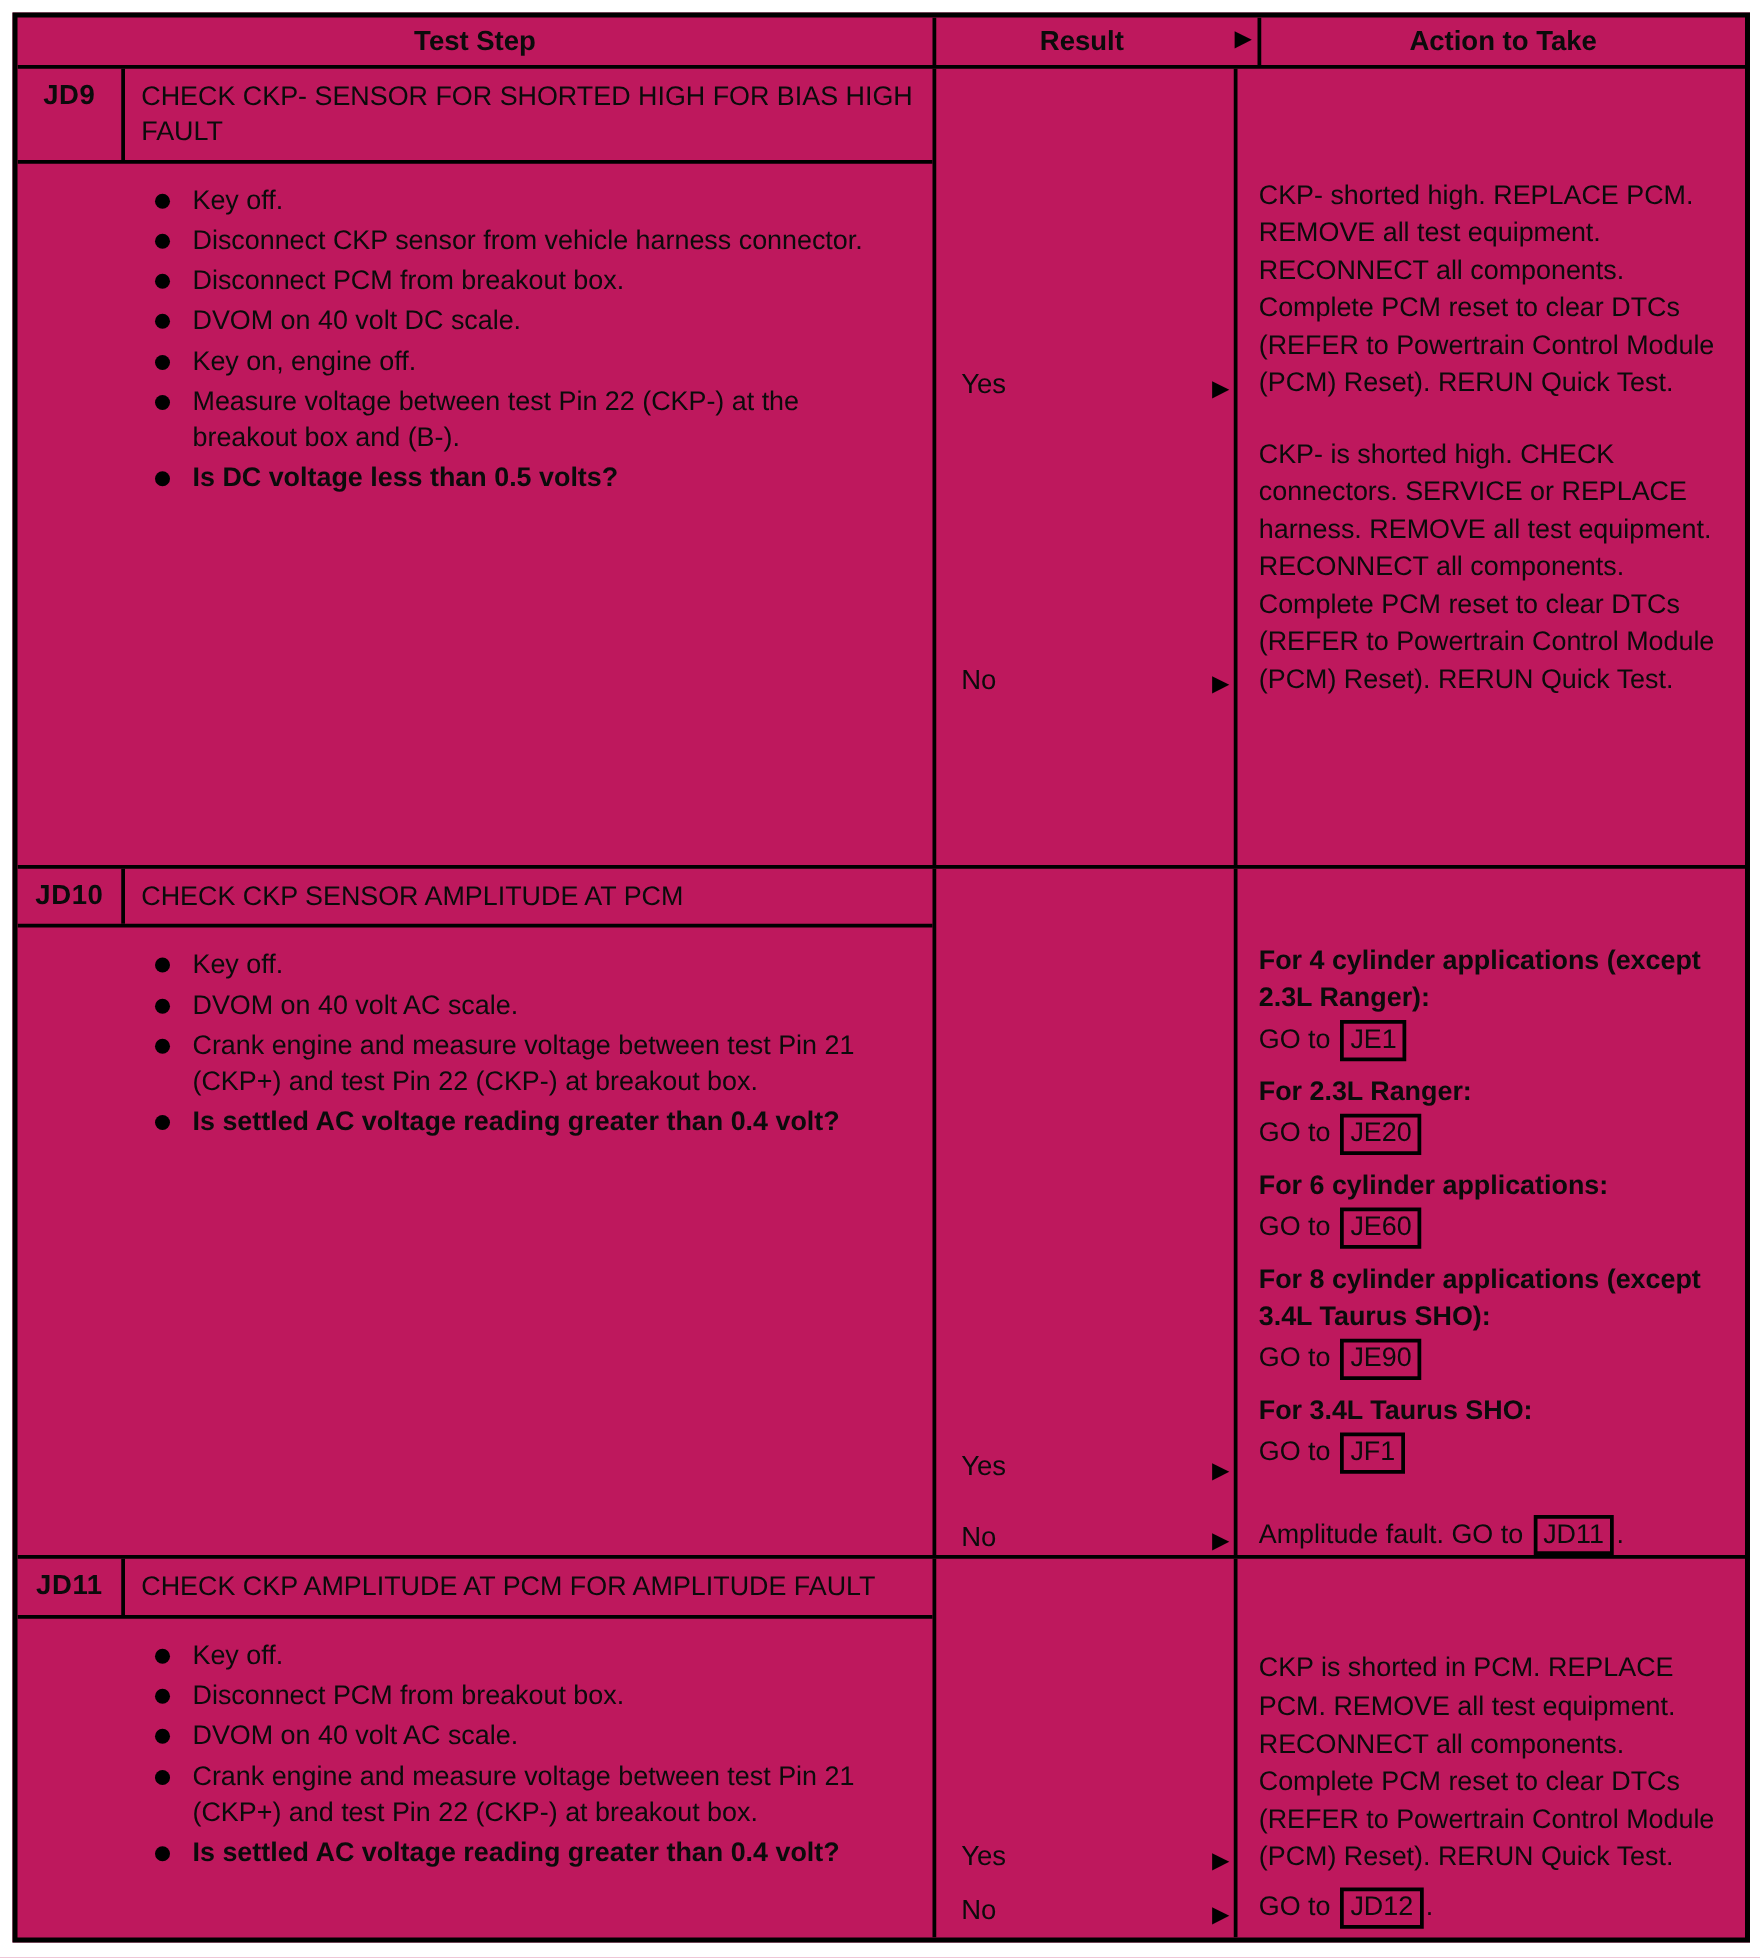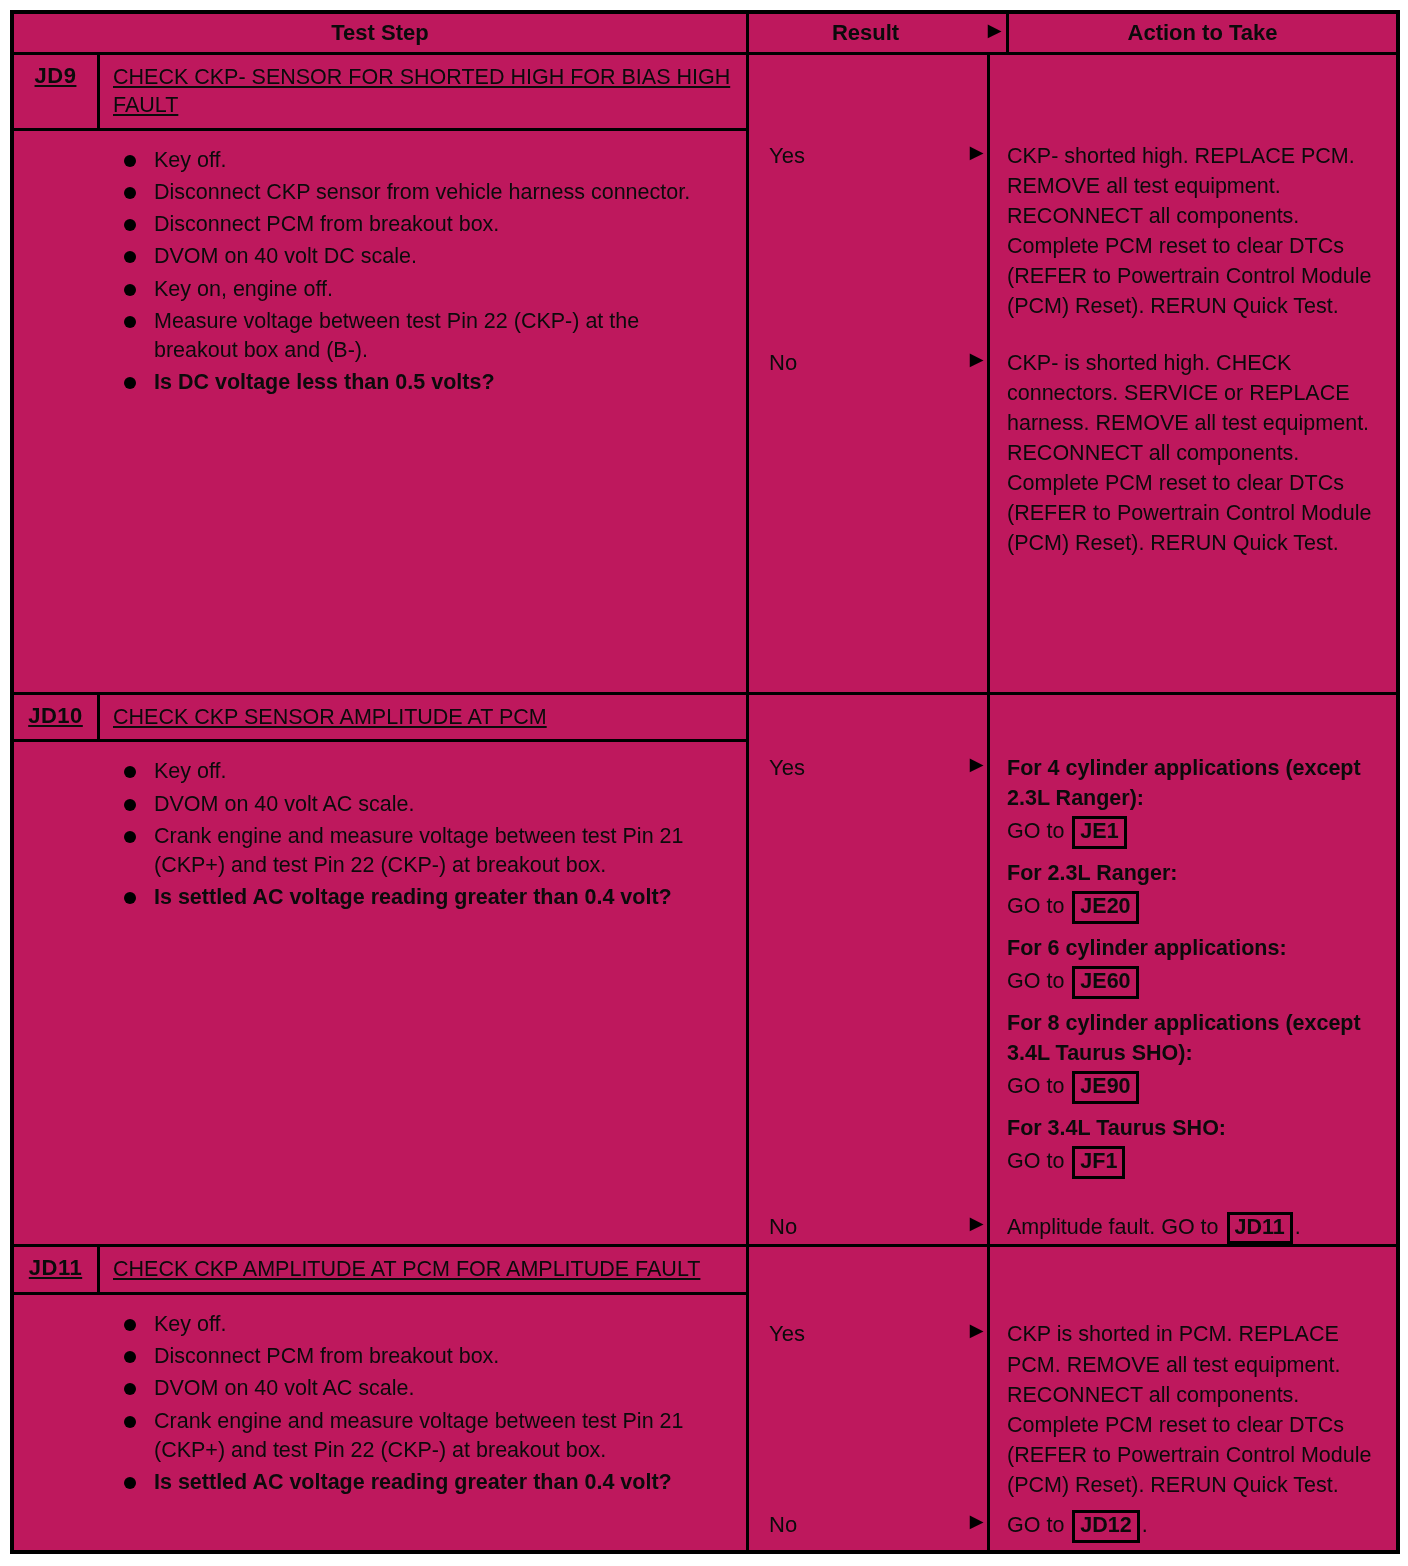--- a/index.html
+++ b/index.html
@@ -29,21 +29,21 @@
   .h-action { flex: 1; text-align: center; padding: 6px 0; }
   .arrow { font-size: 23px; line-height: 1; color: #000; }
 
   
   .row { display: flex; border-bottom: 3px solid #000; flex: 0 0 auto; align-items: stretch; }
   .row:last-child { border-bottom: none; flex: 1 1 auto; min-height: 0; }
   .row-jd9  { min-height: 640px; }
   .row-jd10 { min-height: 505px; }
 
   .col-test { width: 735px; border-right: 3px solid #000; display: flex; flex-direction: column; }
-  .title-row { display: flex; border-bottom: 3px solid #000; flex: 0 0 auto; text-decoration: underline; }
+  .title-row { display: flex; border-bottom: 3px solid #000; flex: 0 0 auto; }
   .id-cell {
     width: 86px; border-right: 3px solid #000;
     font-weight: bold; font-size: 22px;
     padding: 8px 2px; text-align: center;
     letter-spacing: 0.5px;
   }
   .title-cell { flex: 1; font-size: 21.5px; padding: 8px 14px 8px 13px; display: flex; align-items: center; line-height: 1.32; }
 
   .bullets { padding: 15px 26px 14px 0; }
   .bullet { display: flex; padding-left: 110px; margin-bottom: 3px; font-size: 21.5px; line-height: 1.36; }
@@ -51,36 +51,36 @@
   .bullet.q { font-weight: bold; }
 
   
   .col-results { flex: 1; position: relative; min-width: 0; }
   .v-divider { position: absolute; left: 238px; top: 0; bottom: 0; width: 3px; background: #000; }
   .pairs { display: grid; grid-template-columns: 241px 1fr; align-content: start; }
   .pt-jd9  { padding-top: 86px; }
   .pt-jd10 { padding-top: 58px; }
   .pt-jd11 { padding-top: 72px; }
   .result-cell {
-    display: flex; justify-content: space-between; align-items: flex-start;
+    display: flex; justify-content: space-between; align-items: flex-end;
     padding: 0 2px 0 20px; font-size: 22px; line-height: 1.35;
   }
   .action-cell { padding: 0 12px 0 17px; font-size: 21.5px; line-height: 1.4; min-width: 0; }
   .mt-a { margin-top: 26px; }   
   .mt-b { margin-top: 24px; }   
   .mt-c { margin-top: 10px; }   
 
   .grp { margin-bottom: 9px; }
   .grp .grp-head { font-weight: bold; }
   .grp .goto-line { margin-top: 3px; }
   .ref {
     display: inline-block;
     border: 3px solid #000;
     padding: 0 5px 1px 5px;
-    font-weight: bold;
+    font-weight: normal;
     margin: 0 2px;
     line-height: 1.2;
   }
 </style>
 </head>
 <body>
 
 <div class="page">
   <div class="table">
 

